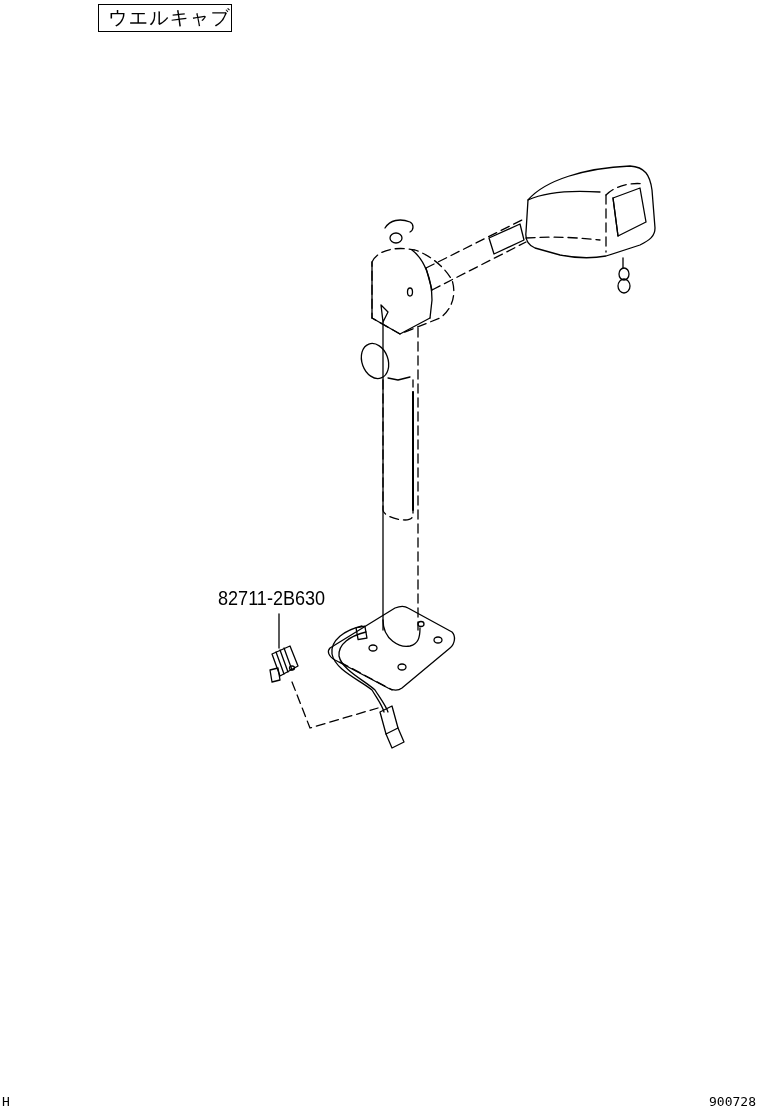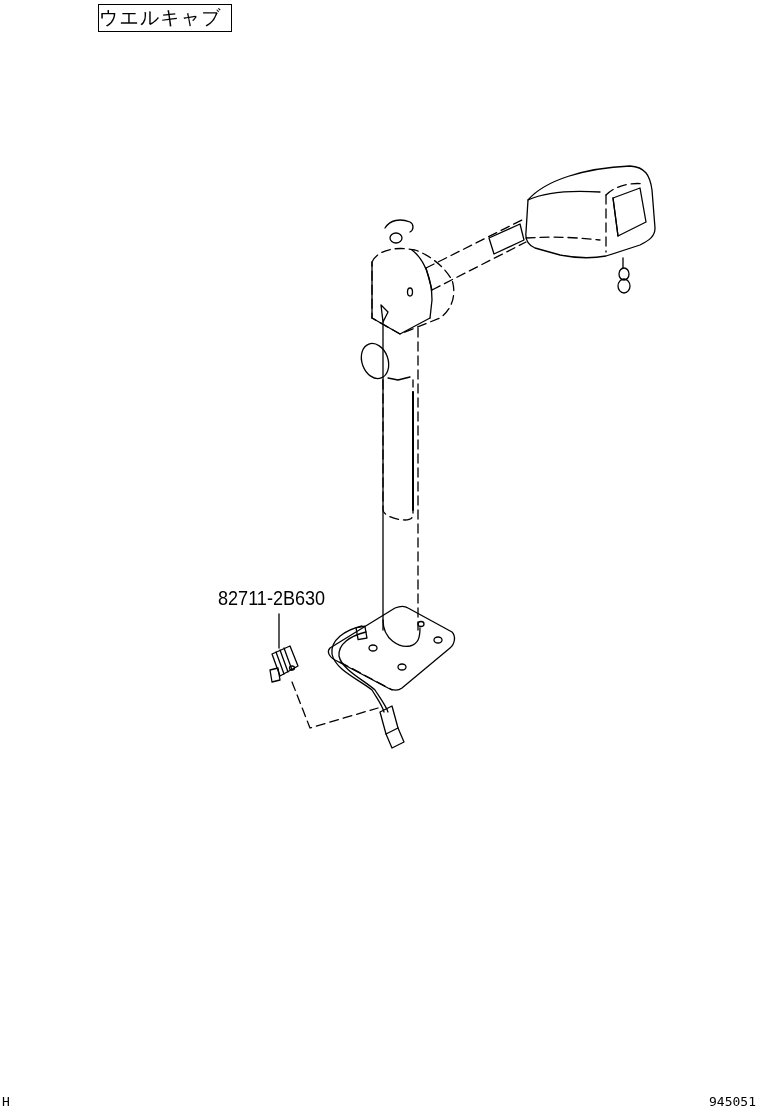--- a/index.html
+++ b/index.html
@@ -1,20 +1,20 @@
 <!DOCTYPE html>
 <html><head>
   <meta charset="utf-8">
   <style>
     html, body { margin: 0; padding: 0; background: #ffffff; }
     body { width: 760px; height: 1112px; position: relative; overflow: hidden;
            font-family: "DejaVu Sans", sans-serif; color: #000; }
     .title-box { position: absolute; left: 98px; top: 4px; width: 134px; height: 28px;
                  border: 1.5px solid #000; box-sizing: border-box;
-                 display: flex; align-items: center; justify-content: flex-start;
+                 display: flex; align-items: center; justify-content: flex-end;
                  font-size: 19px; letter-spacing: 1px; }
     .part-label { position: absolute; left: 218px; top: 586px;
                   font-family: "Liberation Sans", sans-serif; font-size: 21px;
                   transform: scaleX(0.86); transform-origin: left top; }
     .corner-left { position: absolute; left: 2px; top: 1094px;
                    font-family: "DejaVu Sans Mono", monospace; font-size: 13px; }
     .corner-right { position: absolute; right: 4px; top: 1094px;
                     font-family: "DejaVu Sans Mono", monospace; font-size: 13px; }
     svg.drawing { position: absolute; left: 0; top: 0; }
     svg.drawing path, svg.drawing line, svg.drawing ellipse, svg.drawing rect,
@@ -104,14 +104,14 @@
 </svg>
 
 <div class="part-label">
   <span>82711-2B630</span>
 </div>
 
 <div class="corner-left">
   <span>H</span>
 </div>
 <div class="corner-right">
-  <span>945051</span>
+  <span>900728</span>
 </div>
 
 </body></html>

